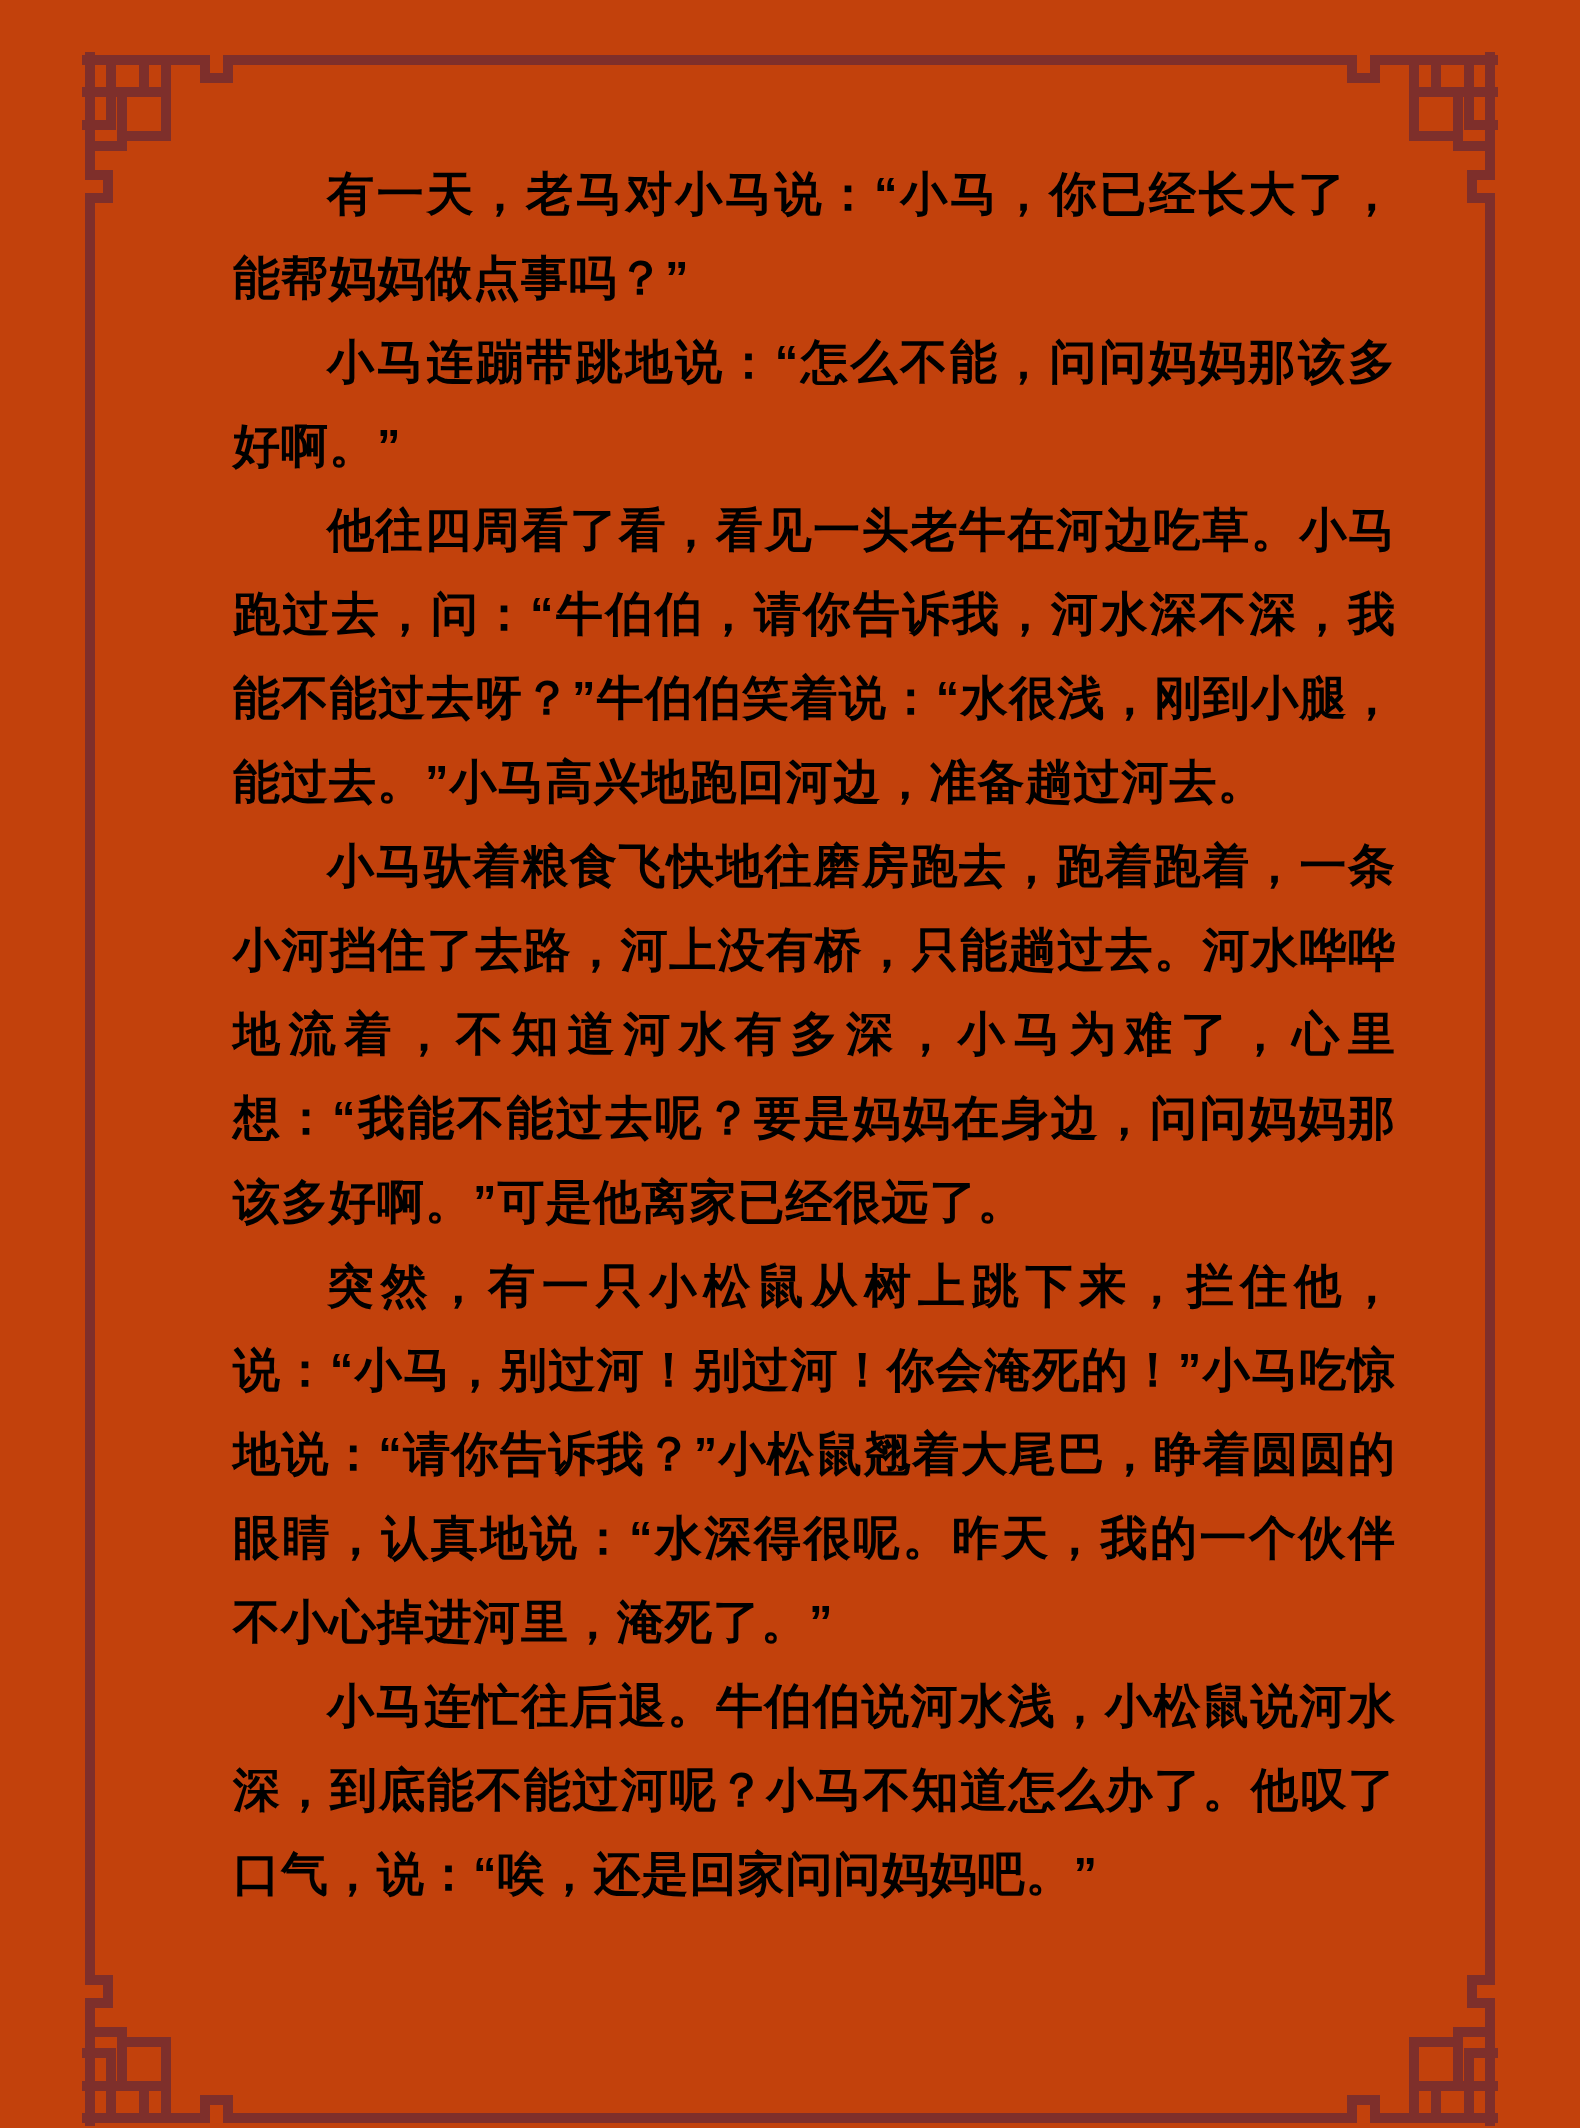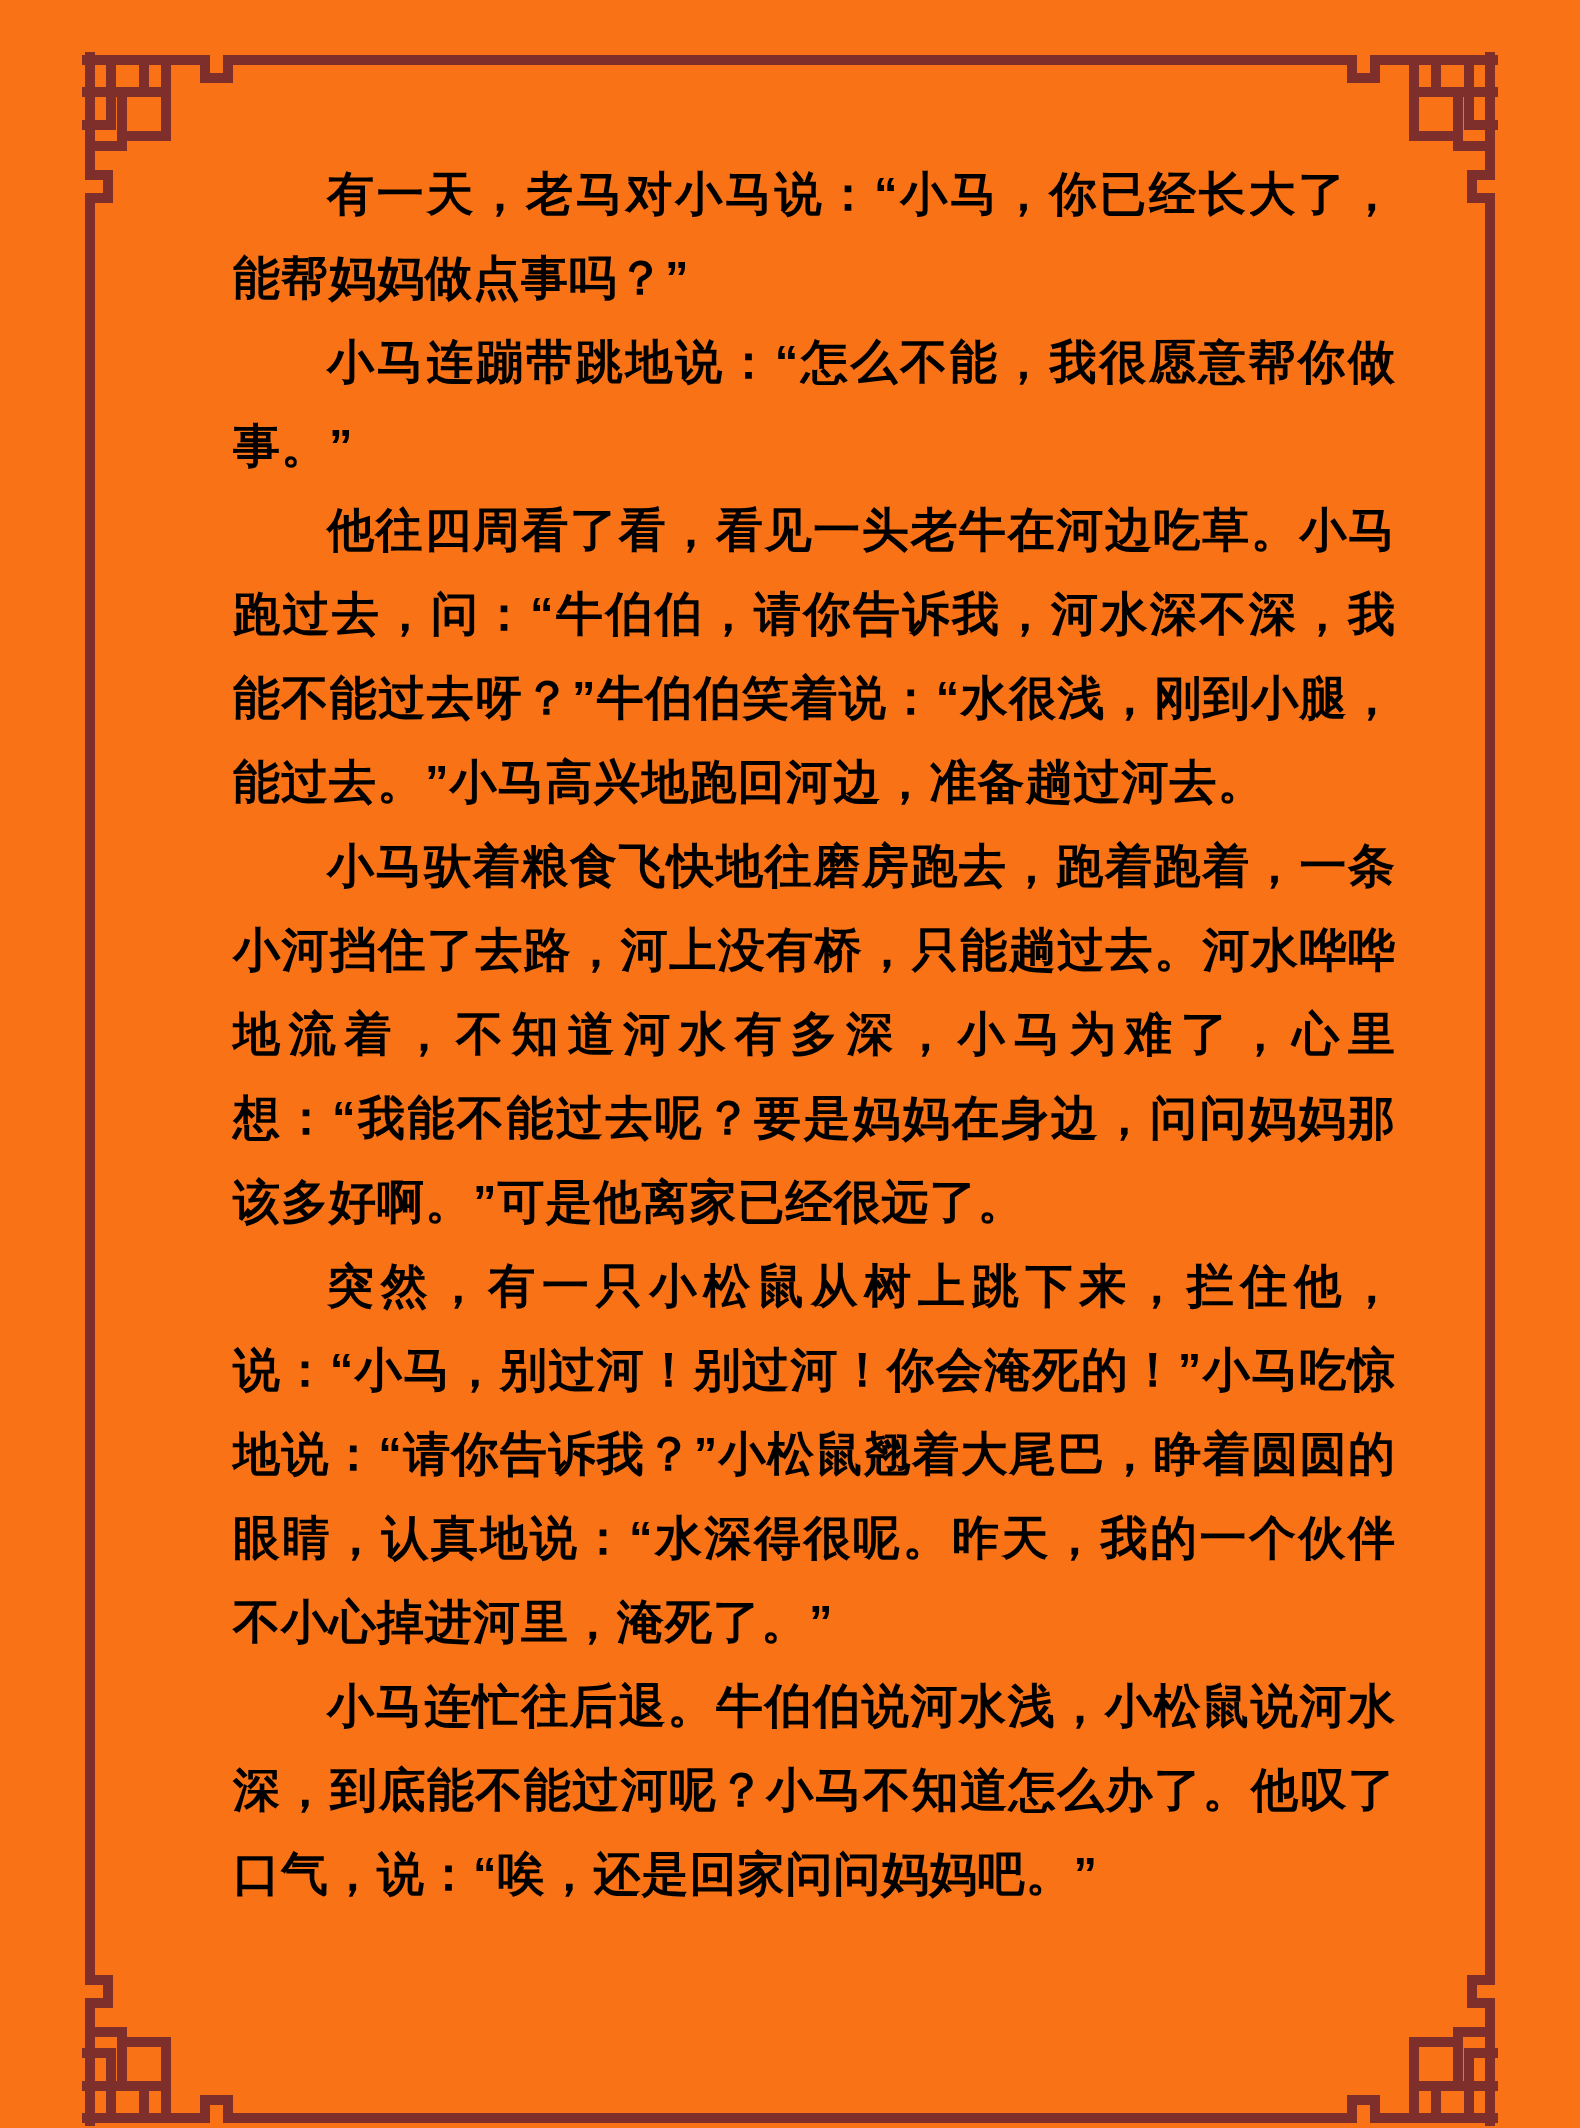--- a/index.html
+++ b/index.html
@@ -6,21 +6,21 @@
   * { margin: 0; padding: 0; box-sizing: border-box; }
   html, body { background: #ffffff; }
   body {
     width: 1580px; height: 2128px;
     position: relative;
     overflow: hidden;
     font-family: "Liberation Sans", sans-serif;
   }
   .page {
     position: absolute; inset: 0;
-    background: #f97316;
+    background: #c2410c;
   }
   
   .corner {
     position: absolute;
     width: 160px; height: 160px;
     overflow: visible;
   }
   .corner path {
     fill: none;
     stroke: var(--frame-color);
@@ -103,20 +103,20 @@
     <path d="M44 44 V98 H12"></path>
   </svg>
 
   <div class="bline top"></div>
   <div class="bline bottom"></div>
   <div class="bline left"></div>
   <div class="bline right"></div>
 
   <div class="story">
     <p>有一天，老马对小马说：“小马，你已经长大了，能帮妈妈做点事吗？”</p>
-    <p>小马连蹦带跳地说：“怎么不能，我很愿意帮你做事。”</p>
+    <p>小马连蹦带跳地说：“怎么不能，问问妈妈那该多好啊。”</p>
     <p>他往四周看了看，看见一头老牛在河边吃草。小马跑过去，问：“牛伯伯，请你告诉我，河水深不深，我能不能过去呀？”牛伯伯笑着说：“水很浅，刚到小腿，能过去。”小马高兴地跑回河边，准备趟过河去。</p>
     <p>小马驮着粮食飞快地往磨房跑去，跑着跑着，一条小河挡住了去路，河上没有桥，只能趟过去。河水哗哗地流着，不知道河水有多深，小马为难了，心里想：“我能不能过去呢？要是妈妈在身边，问问妈妈那该多好啊。”可是他离家已经很远了。</p>
     <p>突然，有一只小松鼠从树上跳下来，拦住他，说：“小马，别过河！别过河！你会淹死的！”小马吃惊地说：“请你告诉我？”小松鼠翘着大尾巴，睁着圆圆的眼睛，认真地说：“水深得很呢。昨天，我的一个伙伴不小心掉进河里，淹死了。”</p>
     <p>小马连忙往后退。牛伯伯说河水浅，小松鼠说河水深，到底能不能过河呢？小马不知道怎么办了。他叹了口气，说：“唉，还是回家问问妈妈吧。”</p>
   </div>
 
 </div>
 
 </body></html>

